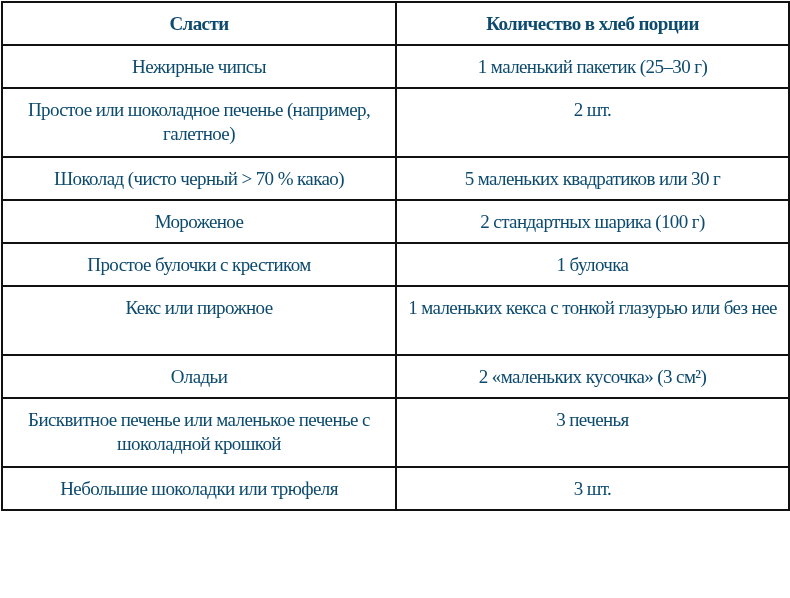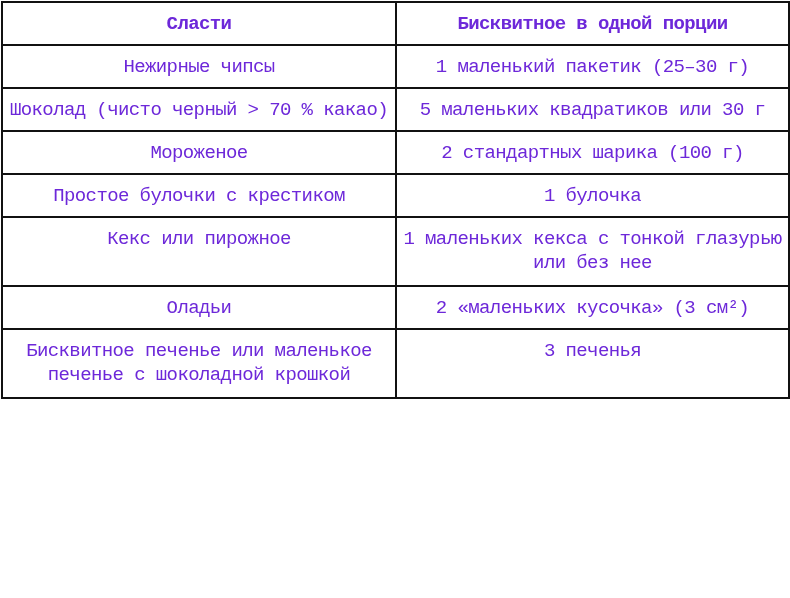--- a/index.html
+++ b/index.html
@@ -2,22 +2,22 @@
 <html><head>
 <meta charset="utf-8">
 <style>
   html, body { margin: 0; padding: 0; background: #ffffff; }
   body { width: 790px; height: 598px; overflow: hidden; }
   .tbl {
     position: absolute; left: 1px; top: 1px;
     width: 787px;
     border-collapse: collapse;
     table-layout: fixed;
-    font-family: Liberation Mono, monospace;
-    color: #6d28d9;
+    font-family: Liberation Serif, serif;
+    color: #0c4a6e;
   }
   .tbl th, .tbl td {
     border: 2px solid #111;
     text-align: center;
     vertical-align: top;
     padding: 0 4px;
     font-size: 19px;
     line-height: 24px;
     font-stretch: condensed;
     letter-spacing: -0.6px;
@@ -38,27 +38,31 @@
 <body>
 
 <table class="tbl">
   <colgroup>
       <col class="c1">
       <col class="c2">
     </colgroup>
   <thead>
     <tr>
       <th>Сласти</th>
-      <th>Бисквитное в одной порции</th>
+      <th>Количество в хлеб порции</th>
     </tr>
   </thead>
   <tbody>
     <tr class="h1">
       <td>Нежирные чипсы</td>
       <td>1 маленький пакетик (25–30 г)</td>
+    </tr>
+    <tr class="h2">
+      <td>Простое или шоколадное печенье (например, галетное)</td>
+      <td>2 шт.</td>
     </tr>
     <tr class="h1">
       <td>Шоколад (чисто черный &gt; 70 % какао)</td>
       <td>5 маленьких квадратиков или 30 г</td>
     </tr>
     <tr class="h1">
       <td>Мороженое</td>
       <td>2 стандартных шарика (100 г)</td>
     </tr>
     <tr class="h1">
@@ -70,14 +74,18 @@
       <td>1 маленьких кекса с тонкой глазурью или без нее</td>
     </tr>
     <tr class="h1">
       <td>Оладьи</td>
       <td>2 «маленьких кусочка» (3 см²)</td>
     </tr>
     <tr class="h2">
       <td>Бисквитное печенье или маленькое печенье с шоколадной крошкой</td>
       <td>3 печенья</td>
     </tr>
+    <tr class="h1">
+      <td>Небольшие шоколадки или трюфеля</td>
+      <td>3 шт.</td>
+    </tr>
   </tbody>
 </table>
 
 </body></html>

